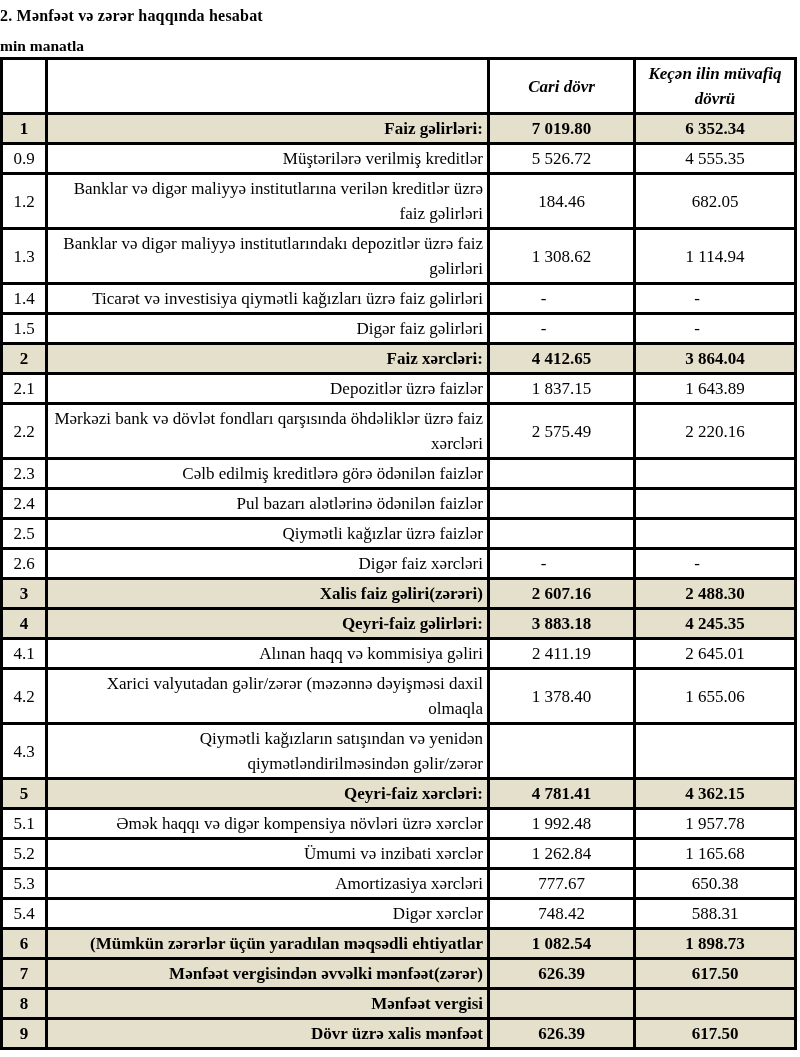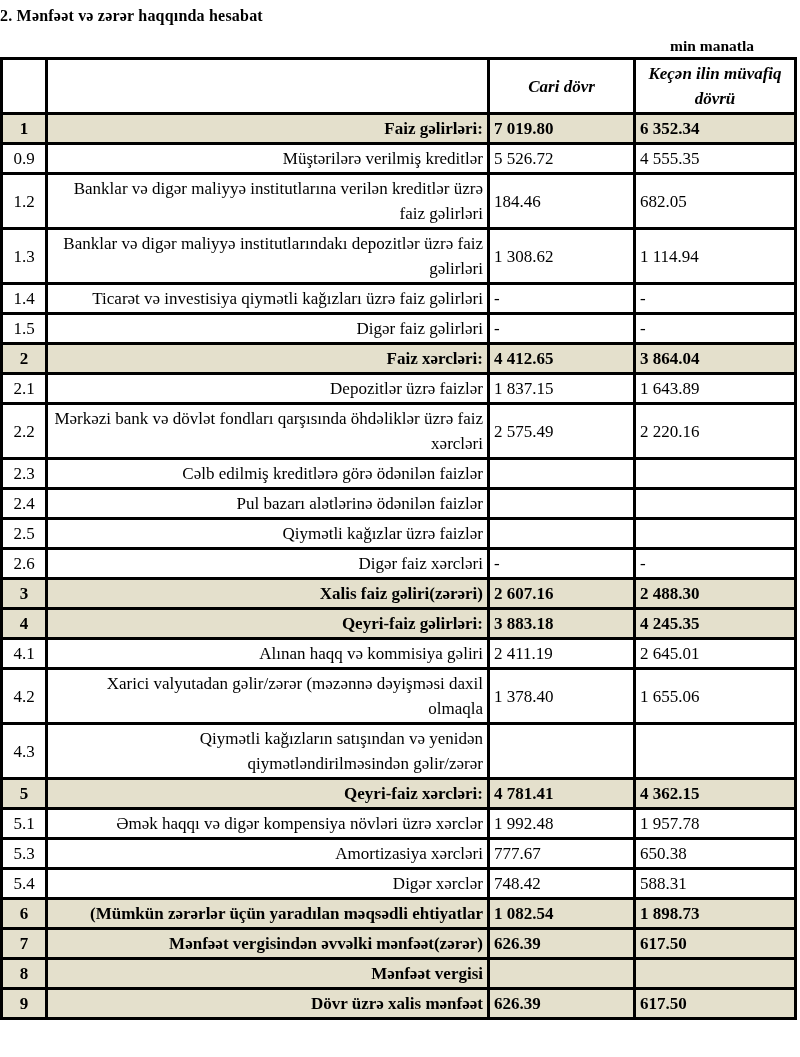--- a/index.html
+++ b/index.html
@@ -14,21 +14,21 @@
   }
   .page { width: 800px; }
   .title {
     text-align: left;
     font-weight: bold;
     font-size: 16px;
     padding-top: 7px;
     letter-spacing: 0.2px;
   }
   .unit-label {
-    text-align: right;
+    text-align: left;
     font-weight: bold;
     font-size: 15.5px;
     padding-right: 46px;
     margin-top: 12px;
     margin-bottom: 2px;
   }
   table.pnl {
     border-collapse: collapse;
     table-layout: fixed;
     width: 794px;
@@ -62,21 +62,21 @@
   td.row-label {
     text-align: right;
     padding-left: 6px;
     padding-right: 2px;
   }
   td.row-label.clip {
     white-space: nowrap;
     overflow: hidden;
   }
   td.row-value {
-    text-align: left;
+    text-align: center;
     padding-right: 18px;
   }
   td.row-value.dash { padding-right: 40px; }
   tr.section td {
     background: #E4E0CC;
     font-weight: bold;
   }
 </style>
 </head>
 <body>
@@ -217,20 +217,26 @@
           <td class="row-value">4 781.41</td>
           <td class="row-value">4 362.15</td>
         </tr>
         <tr class="body-row">
           <td class="row-number">5.1</td>
           <td class="row-label clip">Əmək haqqı və digər kompensiya növləri üzrə xərclər</td>
           <td class="row-value">1 992.48</td>
           <td class="row-value">1 957.78</td>
         </tr>
         <tr class="body-row">
+          <td class="row-number">5.2</td>
+          <td class="row-label">Ümumi və inzibati xərclər</td>
+          <td class="row-value">1 262.84</td>
+          <td class="row-value">1 165.68</td>
+        </tr>
+        <tr class="body-row">
           <td class="row-number">5.3</td>
           <td class="row-label">Amortizasiya xərcləri</td>
           <td class="row-value">777.67</td>
           <td class="row-value">650.38</td>
         </tr>
         <tr class="body-row">
           <td class="row-number">5.4</td>
           <td class="row-label">Digər xərclər</td>
           <td class="row-value">748.42</td>
           <td class="row-value">588.31</td>

